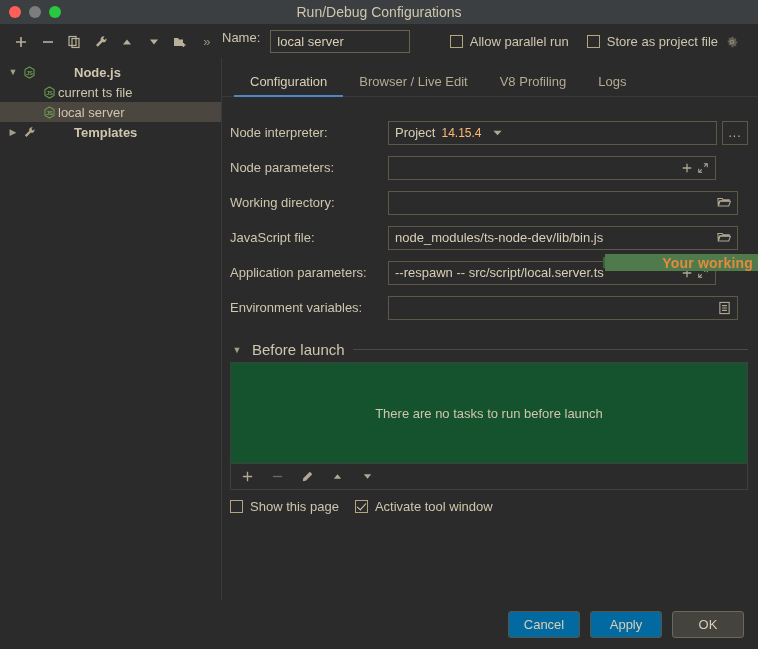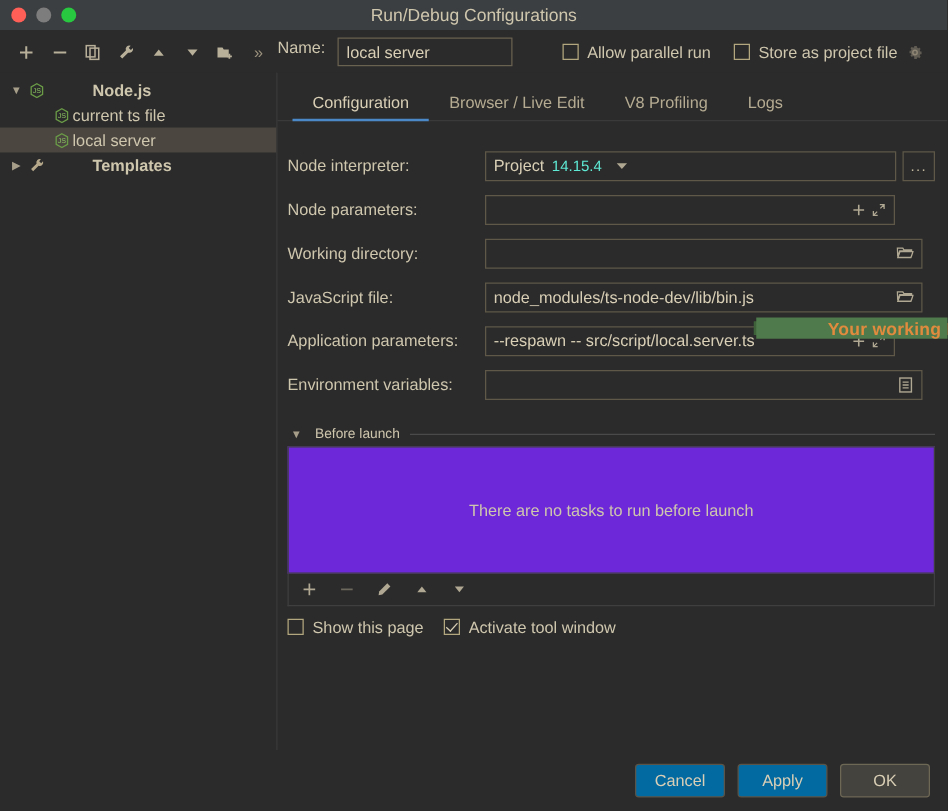--- a/index.html
+++ b/index.html
@@ -205,21 +205,21 @@
     display: flex;
     align-items: center;
     padding: 0 6px;
     font-size: 13px;
     color: #d9cfb6;
     position: relative;
     overflow: hidden;
   }
   .field .grow { flex: 1; white-space: nowrap; overflow: hidden; }
   .muted { color: #8f8775; }
-  .ver { color: #5eead4; font-size: 12px; margin-right: 6px; }
+  .ver { color: #fdba74; font-size: 12px; margin-right: 6px; }
   .fldicon { color: #b0a892; display: flex; align-items: center; flex: none; margin-left: 4px; }
   .dots-btn {
     width: 26px; height: 24px;
     border: 1px solid #5f5849;
     display: flex; align-items: center; justify-content: center;
     color: #c3b99f;
     font-size: 12px;
     letter-spacing: 1px;
     flex: none;
   }
@@ -241,27 +241,27 @@
     left: 381px; top: 199px;
     width: 16px; height: 11px;
     background: #3e6139;
   }
 
   
   .bl-header {
     display: flex; align-items: center; gap: 8px;
     margin: 16px 10px 4px 8px;
   }
-  .bl-title { font-size: 11px; color: #cfc6ae; white-space: nowrap; }
+  .bl-title { font-size: 15px; color: #cfc6ae; white-space: nowrap; }
   .bl-line { flex: 1; height: 1px; background: #4a4a4a; }
   .bl-box {
     margin: 0 10px 0 8px;
     height: 102px;
     border: 1px solid #3f3f3f;
-    background: #6d28d9;
+    background: #14532d;
     display: flex; align-items: center; justify-content: center;
     color: #cfc6ae;
     font-size: 13px;
   }
   .bl-tools {
     margin: 0 10px 0 8px;
     height: 26px;
     border: 1px solid #3f3f3f;
     border-top: none;
     display: flex; align-items: center;

